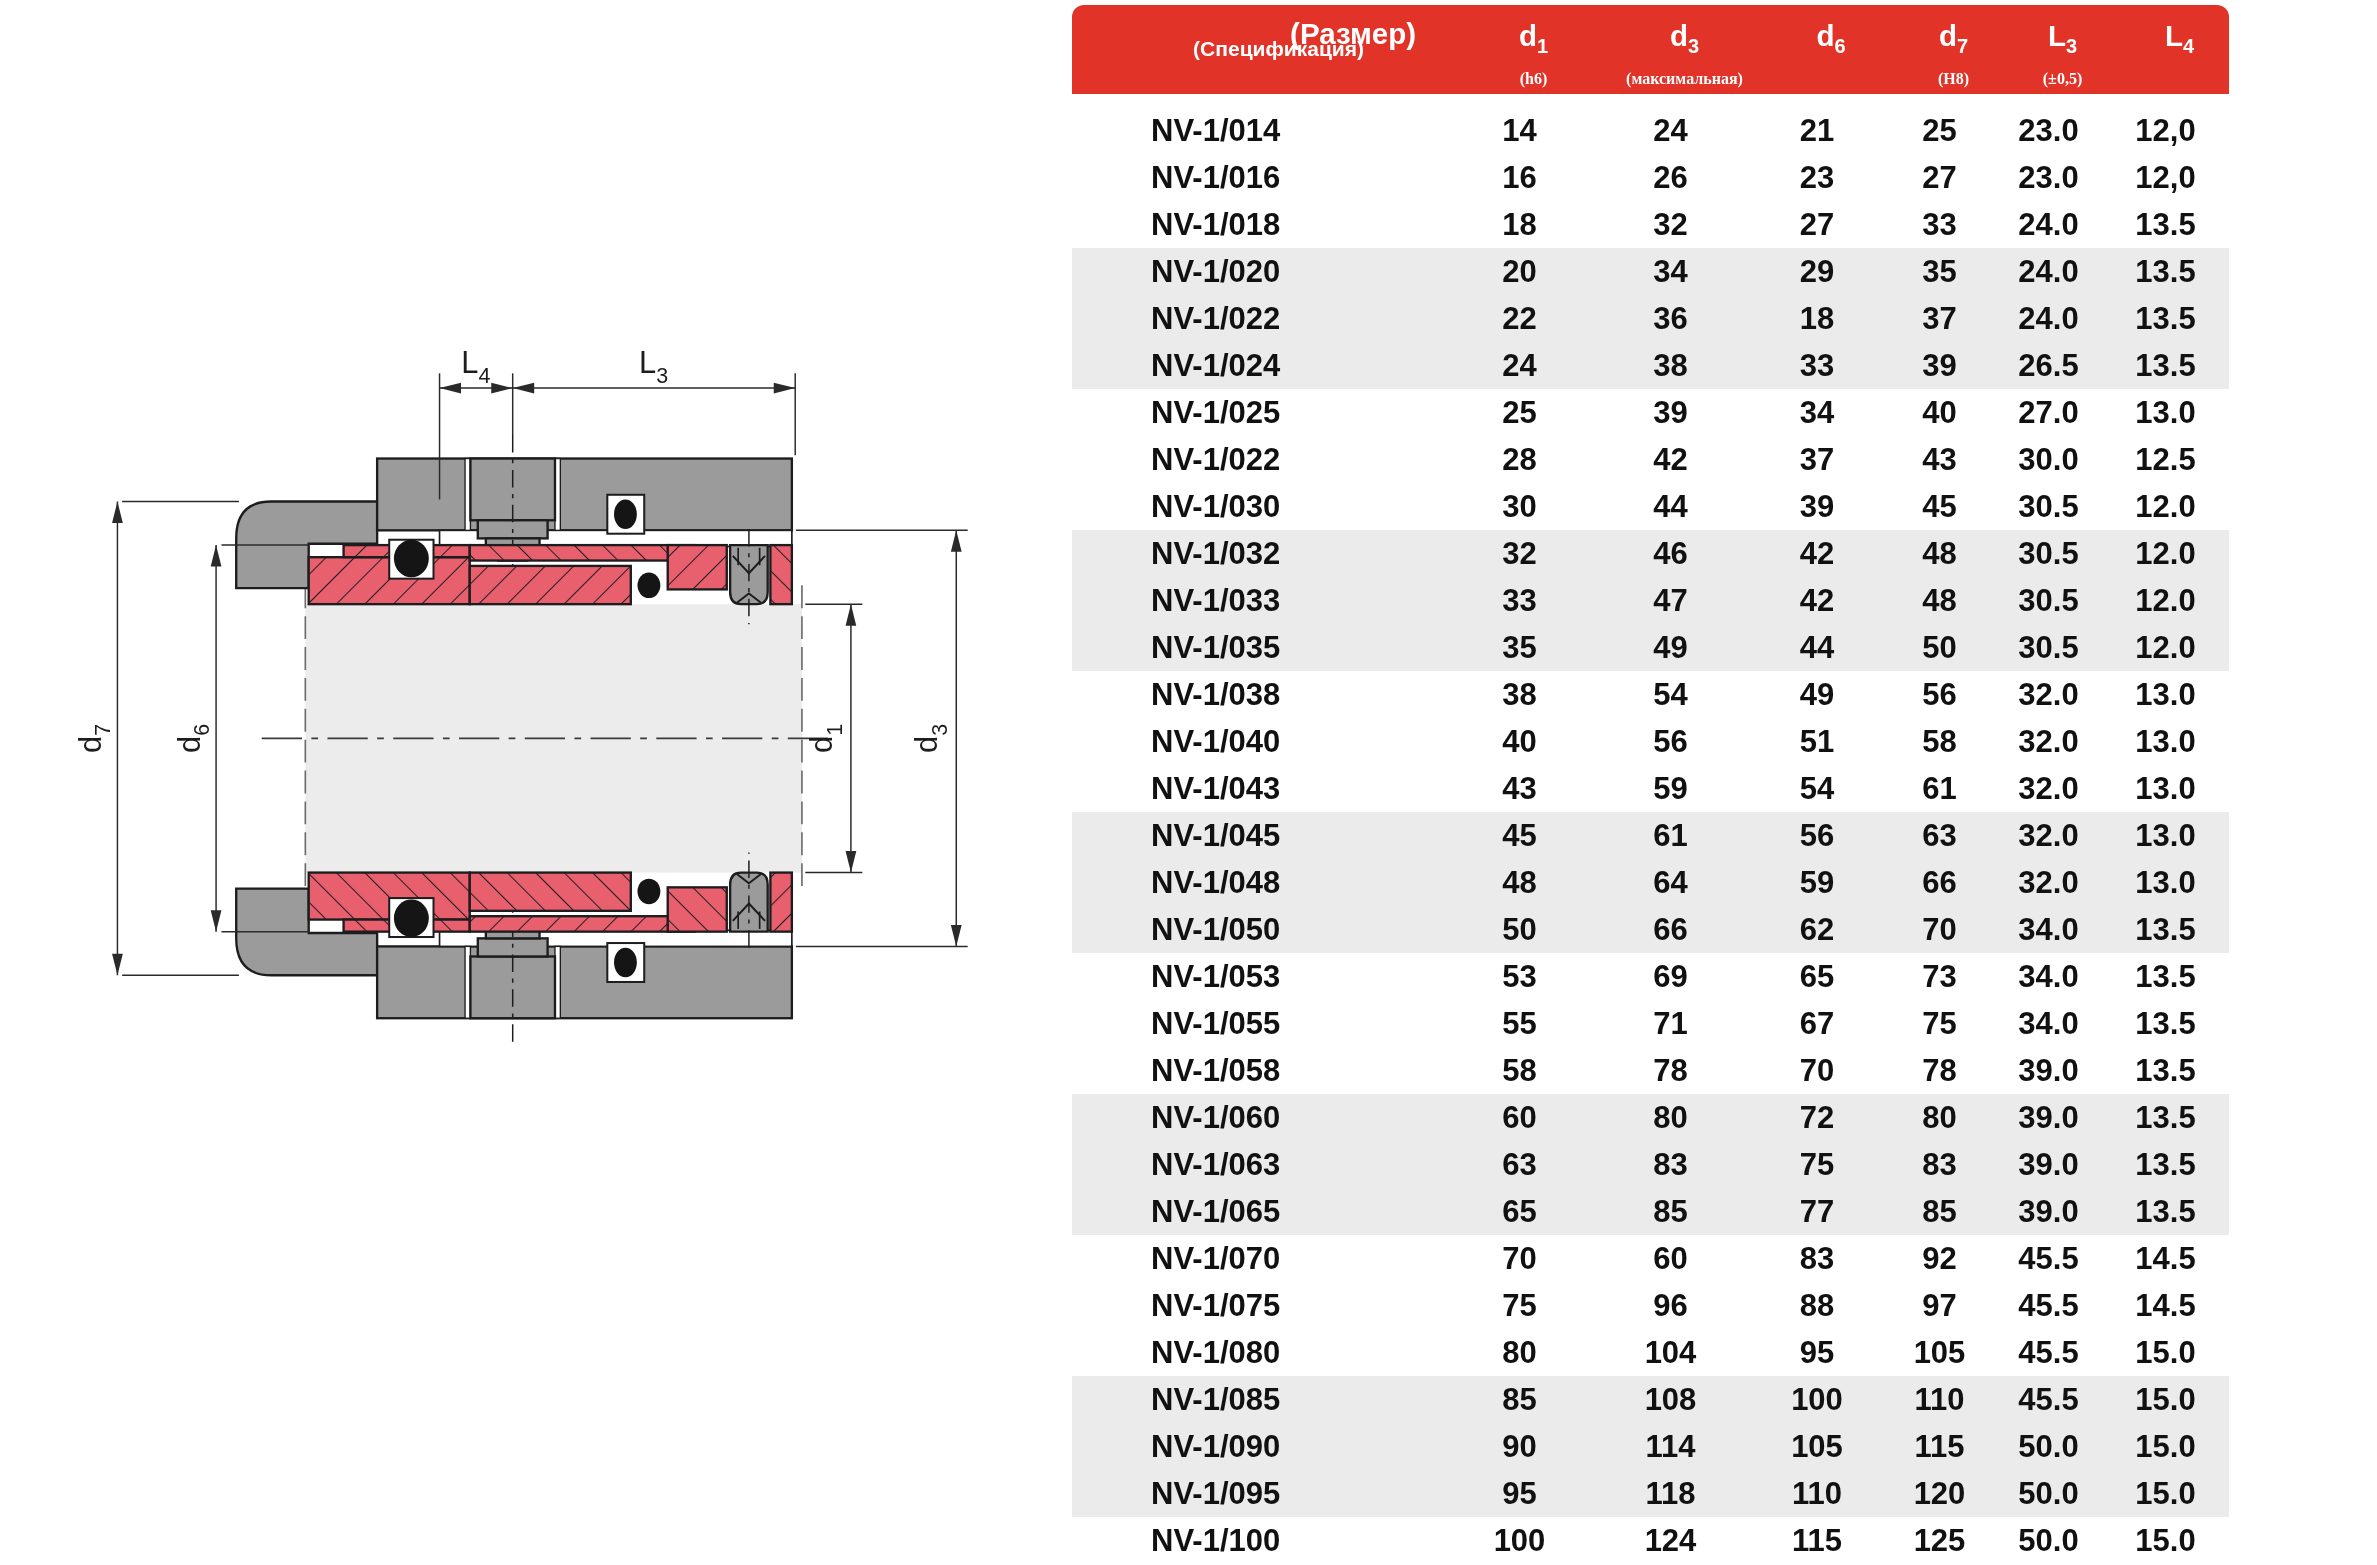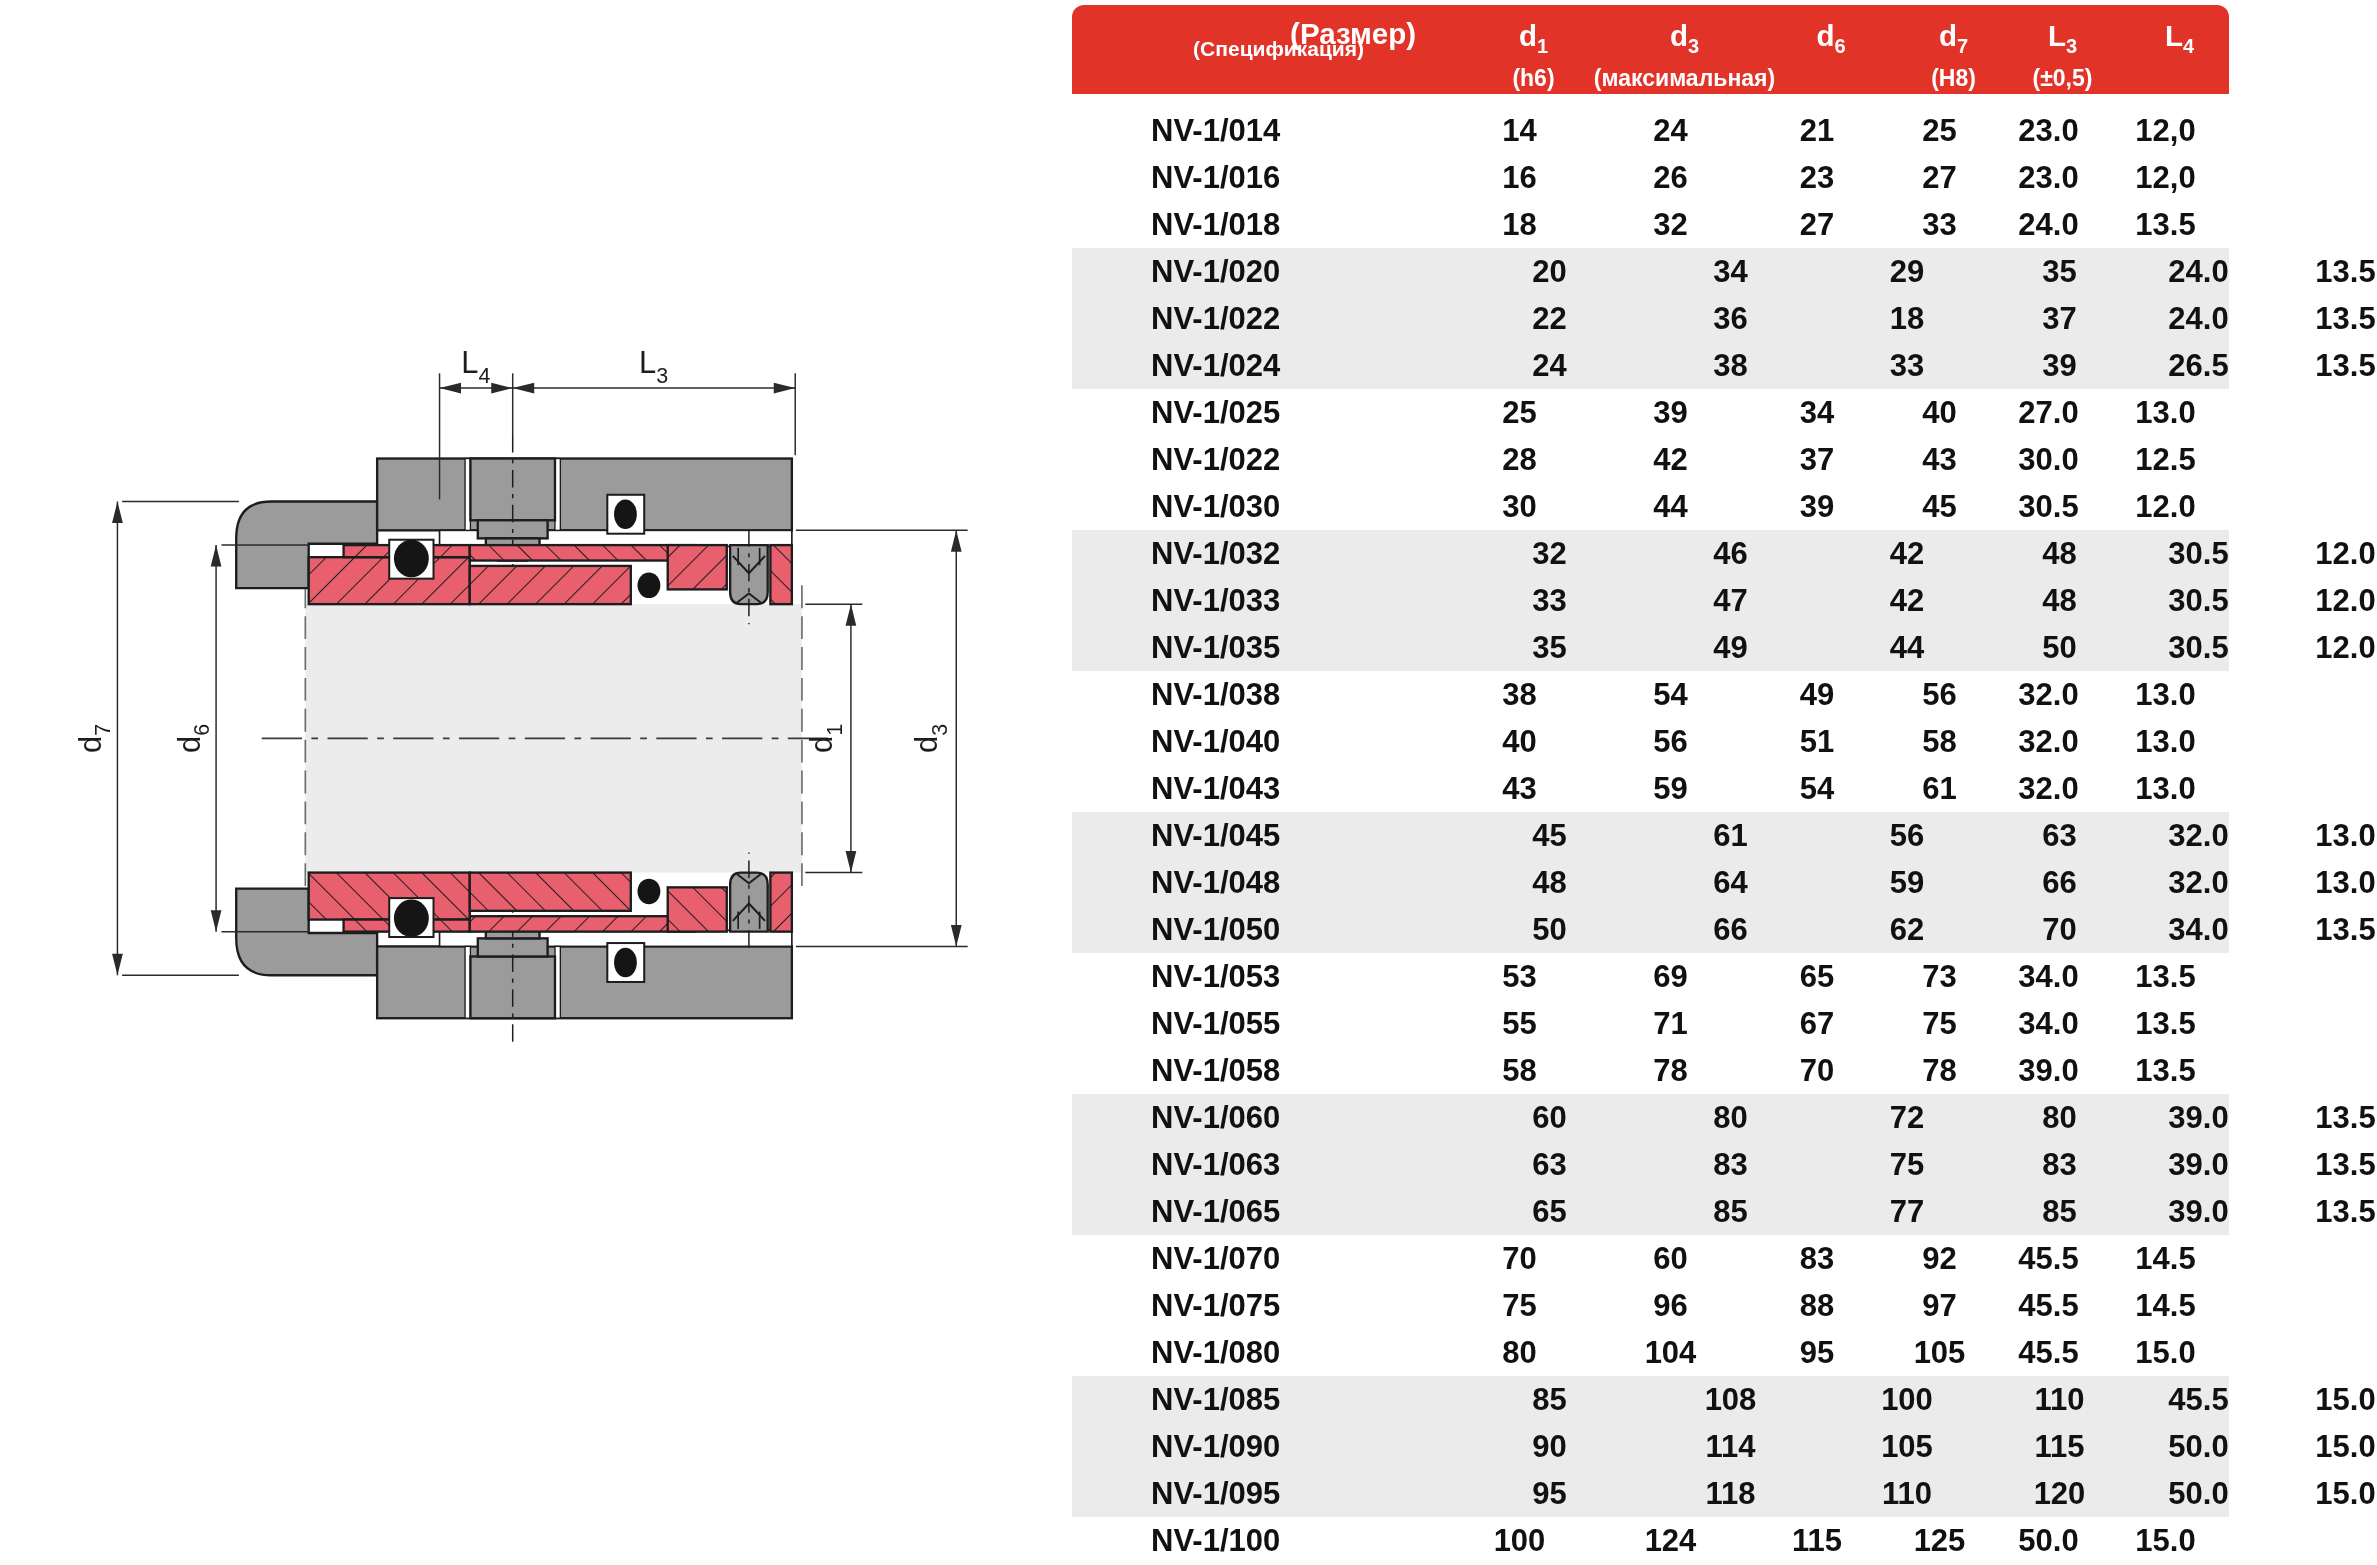--- a/index.html
+++ b/index.html
@@ -11,27 +11,27 @@
   .drawing{position:absolute;left:0;top:0;}
   .spec-table{position:absolute;left:1072px;top:5.4px;width:1157px;}
   .thead{
     position:relative;height:89px;background:var(--red);
     border-radius:12px 12px 0 0;color:#ffffff;
     display:grid;grid-template-columns:376px 143px 159px 134px 111px 107px 127px;
   }
   .th{display:flex;flex-direction:column;align-items:center;padding-top:9.4px;margin-left:28px;}
   .th .h1{font-size:29.5px;font-weight:bold;line-height:42px;white-space:nowrap;text-align:center;}
   .th .h1 sub{font-size:20px;}
-  .th .h2{font-size:23px;font-weight:bold;line-height:21.5px;margin-top:1.3px;white-space:nowrap;}
+  .th .h2{font-size:16px;font-weight:bold;line-height:21.5px;margin-top:1.3px;white-space:nowrap;font-family:Liberation Serif, serif;}
   .spec-col{position:relative;}
   .size-label{position:absolute;top:12px;right:32px;font-size:29.5px;font-weight:bold;white-space:nowrap;}
   .spec-label{position:absolute;top:32px;right:84px;font-size:21px;font-weight:bold;white-space:nowrap;}
   .tbody{margin-top:12.7px;}
   .row{display:grid;grid-template-columns:376px 143px 159px 134px 111px 107px 127px;height:47px;}
-  .row.alt{background:var(--stripe);gap:30px;}
+  .row.alt{background:var(--stripe);}
   .cell{font-size:31px;font-weight:bold;color:#111111;line-height:47px;text-align:center;white-space:nowrap;}
   .cell.name{text-align:left;padding-left:79px;}
   svg text{font-family:"Liberation Sans",sans-serif;fill:#1d1d1f;}
 </style>
 </head>
 <body style="--red: #e23329; --stripe: #ebebeb;">
 
 <svg class="drawing" width="1067" height="1566" viewBox="0 0 1590 2333">
   <defs>
     <pattern id="hA" patternUnits="userSpaceOnUse" width="30" height="30" patternTransform="rotate(45)">

